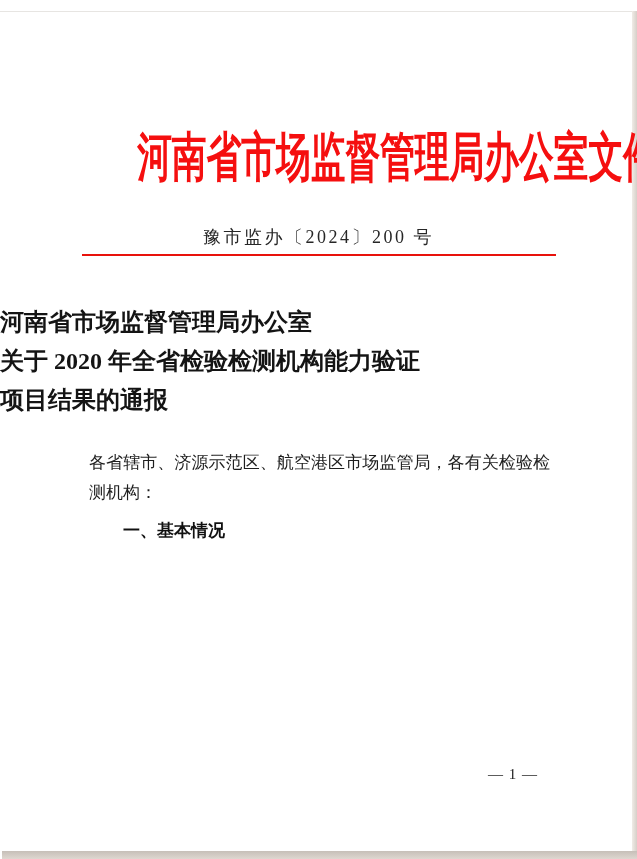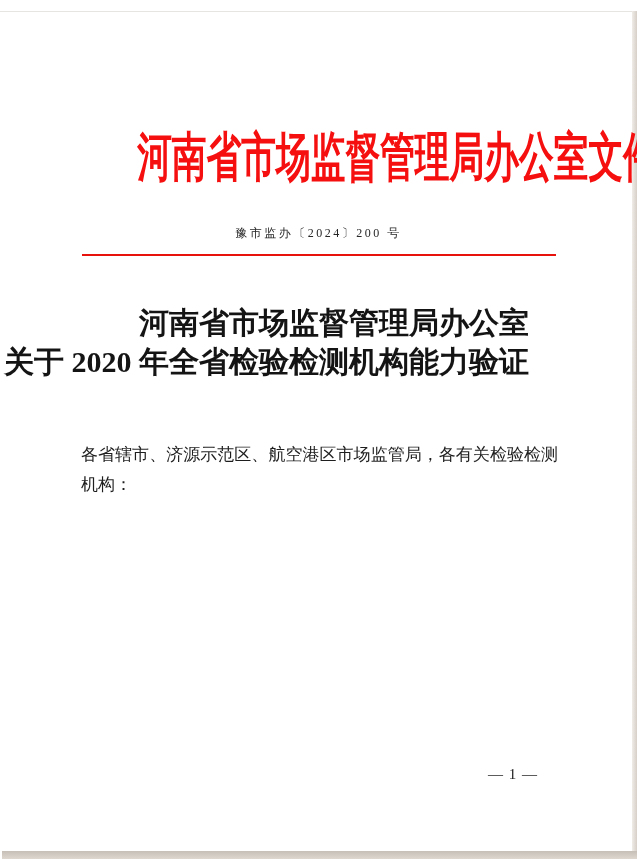--- a/index.html
+++ b/index.html
@@ -57,57 +57,57 @@
     transform-origin: 50% 50%;
     white-space: nowrap;
   }
   
   .doc-number {
     position: absolute;
     top: 225px;
     left: 0;
     width: 637px;
     text-align: center;
-    font-size: 12px;
+    font-size: 18px;
     letter-spacing: 2.5px;
     color: #262626;
   }
   
   .red-line {
     position: absolute;
     top: 254px;
     left: 82px;
     width: 474px;
     height: 2px;
     background: #e8120c;
   }
   
   .doc-title {
     position: absolute;
     top: 303px;
     left: 0;
     width: 529px;
-    text-align: right;
-    font-size: 30px;
+    text-align: left;
+    font-size: 24px;
     line-height: 39px;
     font-weight: 600;
     color: #141414;
   }
   
   .body-text {
     position: absolute;
     top: 440px;
     left: 81px;
     width: 477px;
     font-size: 17px;
     line-height: 30px;
     color: #1e1e1e;
   }
   .para {
-    margin: 0;
+    margin: 8px;
     text-align: justify;
     text-justify: inter-character;
   }
   .para.indent { text-indent: 2em; }
   .para.heading {
     font-family: "Liberation Sans", "DejaVu Sans", sans-serif;
     font-weight: bold;
     text-align: left;
     color: #111111;
   }
@@ -134,21 +134,23 @@
     <span class="banner-text">河南省市场监督管理局办公室文件</span>
   </div>
 
   <div class="doc-number">豫市监办〔2024〕200 号</div>
 
   <div class="red-line"></div>
 
   <div class="doc-title">
     <div>河南省市场监督管理局办公室</div>
     <div>关于 2020 年全省检验检测机构能力验证</div>
+    <div>项目结果的通报</div>
   </div>
 
   <div class="body-text">
       <p class="para">各省辖市、济源示范区、航空港区市场监管局，各有关检验检测机构：</p>
+      <p class="para indent heading">一、基本情况</p>
     </div>
 
   <div class="page-number">— 1 —</div>
 
 </div>
 
 </body></html>

